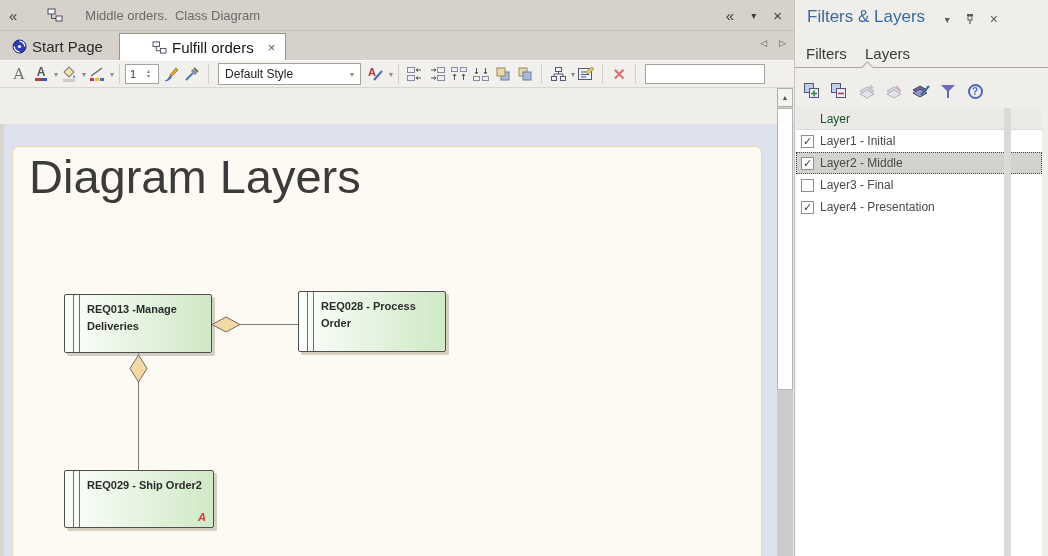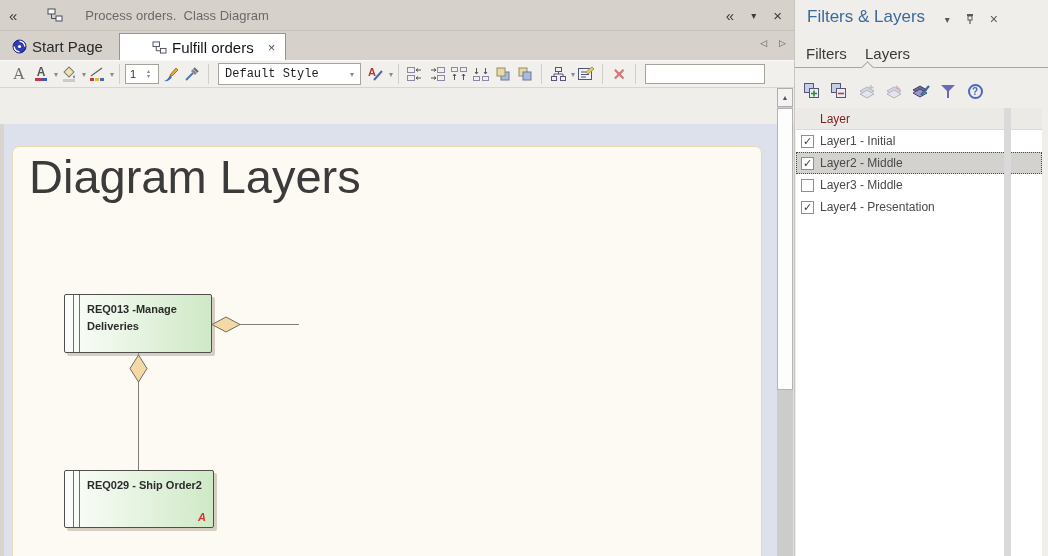--- a/index.html
+++ b/index.html
@@ -39,21 +39,21 @@
   .glyphA { font-family:"DejaVu Serif", serif; font-size:15px; color:#707070; }
   .smallA { font-size:12px; font-weight:bold; color:#555; line-height:10px; }
   .colorbar { width:12px; height:3px; margin-top:1px; }
   .fc-bar { background:linear-gradient(90deg,#c23a3a 50%,#3a57c2 50%); }
   .spin { width:34px; height:20px; background:#fff; border:1px solid #a6a39c; display:flex; align-items:center; }
   .spin input { width:20px; border:none; outline:none; font-size:11px; color:#333; padding-left:4px;
                 font-family:"Liberation Sans", sans-serif; background:transparent; }
   .spin .arrows { display:flex; flex-direction:column; font-size:6px; color:#888; line-height:5px; margin-left:1px; }
   .combo { width:143px; height:22px; background:#fff; border:1px solid #a6a39c; display:flex; align-items:center;
            padding:0 6px; margin:0 4px; cursor:pointer; }
-  .combo .combo-label { flex:1; font-size:12px; color:#222;font-family:Liberation Mono, monospace; }
+  .combo .combo-label { flex:1; font-size:12px; color:#222; }
   .combo .chev { margin-left:0; }
   .del-x { font-size:16px; font-weight:bold; color:#d47878; }
   .search { width:120px; height:20px; background:#fff; border:1px solid #a6a39c; margin-left:4px;
             font-size:12px; padding:0 4px; outline:none; font-family:"Liberation Sans", sans-serif; }
 
   
   .canvas { position:absolute; left:0; top:88px; width:861px; height:468px; background:#dde1ec; overflow:hidden;margin-top:36px; }
   .left-strip { position:absolute; left:0; top:0; width:4px; height:468px; background:#d8d5cf; }
   .page { position:absolute; left:12px; top:22px; width:750px; height:439px; background:#fdf9f3;
           border:1px solid #ead9b6; border-radius:7px; }
@@ -99,21 +99,21 @@
   .pti { display:inline-flex; width:20px; height:20px; align-items:center; justify-content:center; cursor:pointer; }
   .help-circle { width:15px; height:15px; border-radius:50%; border:2px solid #4a6ab8; color:#4a6ab8;
                  font-size:10px; font-weight:bold; display:flex; align-items:center; justify-content:center; }
   .funnel { position:relative; width:14px; height:14px; }
   .funnel .cone { position:absolute; left:0; top:1px; width:0; height:0;
                   border-left:7px solid transparent; border-right:7px solid transparent; border-top:7px solid #6a6ab8; }
   .funnel .stem { position:absolute; left:6px; top:7px; width:2px; height:7px; background:#6a6ab8; }
 
   .layer-list { position:absolute; left:1px; top:108px; width:246px; height:448px; background:#ffffff; }
   .list-header { height:22px; background:#eceae6; border-bottom:1px solid #dddad5; display:flex; align-items:center; }
-  .list-header span { margin-left:24px; font-size:12px; color:#7f1d1d; }
+  .list-header span { margin-left:24px; font-size:12px; color:#14532d; }
   .lrow { height:22px; display:flex; align-items:center; cursor:pointer; }
   .lrow.selected { background:#d4d2cf; outline:1px dotted #4a4a4a; outline-offset:-1px; }
   .cb { width:13px; height:13px; background:#fff; border:1px solid #8f8f8f; margin-left:5px;
         display:flex; align-items:center; justify-content:center; }
   .cb span { font-size:11px; color:#3b3b3b; line-height:11px; }
   .lrow .llabel { margin-left:6px; font-size:12px; color:#4a4a4a; }
   .panel-strip { position:absolute; right:1px; top:108px; width:7px; height:448px; background:#dadada; }
 
   svg { display:block; }
 </style>
@@ -124,21 +124,21 @@
 
   <div class="titlebar">
     <span class="tb-back">«</span>
     <span class="tb-diagicon">
       <svg width="16" height="14" viewBox="0 0 16 14">
         <rect x="1" y="1" width="7" height="5" fill="#f8f8f8" stroke="#4a4a5a"></rect>
         <rect x="9" y="8" width="6" height="5" fill="#f8f8f8" stroke="#4a4a5a"></rect>
         <path d="M4.5 6 V10.5 H9" fill="none" stroke="#4a4a5a"></path>
       </svg>
     </span>
-    <span class="tb-title">Process orders.  Class Diagram</span>
+    <span class="tb-title">Middle orders.  Class Diagram</span>
     <span class="tb-right">
       <span class="g-back">«</span>
       <span class="g-drop">▾</span>
       <span class="g-close">×</span>
     </span>
   </div>
 
   <div class="tabbar">
     <div class="tab tab-start">
       <span>
@@ -300,20 +300,23 @@
     <div class="page">
       <div class="page-title">Diagram Layers</div>
 
       <div class="conn" style="left:226px; top:177px; width:60px; height:1px;"></div>
       <div class="conn" style="left:125px; top:206px; width:1px; height:118px;"></div>
 
       <div class="req-box" style="left:51px; top:147px; width:148px; height:59px;">
         <div class="req-label">REQ013 -Manage Deliveries</div>
       </div>
 
+      <div class="req-box" style="left:285px; top:144px; width:148px; height:61px;">
+        <div class="req-label">REQ028 - Process Order</div>
+      </div>
 
       <div class="req-box" style="left:51px; top:323px; width:150px; height:58px;">
         <div class="req-label">REQ029 - Ship Order2</div>
         <div class="req-badge">A</div>
       </div>
 
       <div class="diamond" style="left:198px; top:169px;">
         <svg width="30" height="17" viewBox="0 0 30 17">
           <polygon points="1,8.5 15,1 29,8.5 15,16" fill="#f5d9a4" stroke="#6b6b6b"></polygon>
         </svg>
@@ -414,21 +417,21 @@
         <span class="llabel">Layer1 - Initial</span>
       </div>
       <div class="lrow selected">
         <span class="cb">
             <span>✓</span>
           </span>
         <span class="llabel">Layer2 - Middle</span>
       </div>
       <div class="lrow">
         <span class="cb"></span>
-        <span class="llabel">Layer3 - Middle</span>
+        <span class="llabel">Layer3 - Final</span>
       </div>
       <div class="lrow">
         <span class="cb">
             <span>✓</span>
           </span>
         <span class="llabel">Layer4 - Presentation</span>
       </div>
     </div>
     <div class="panel-strip"></div>
   </div>

